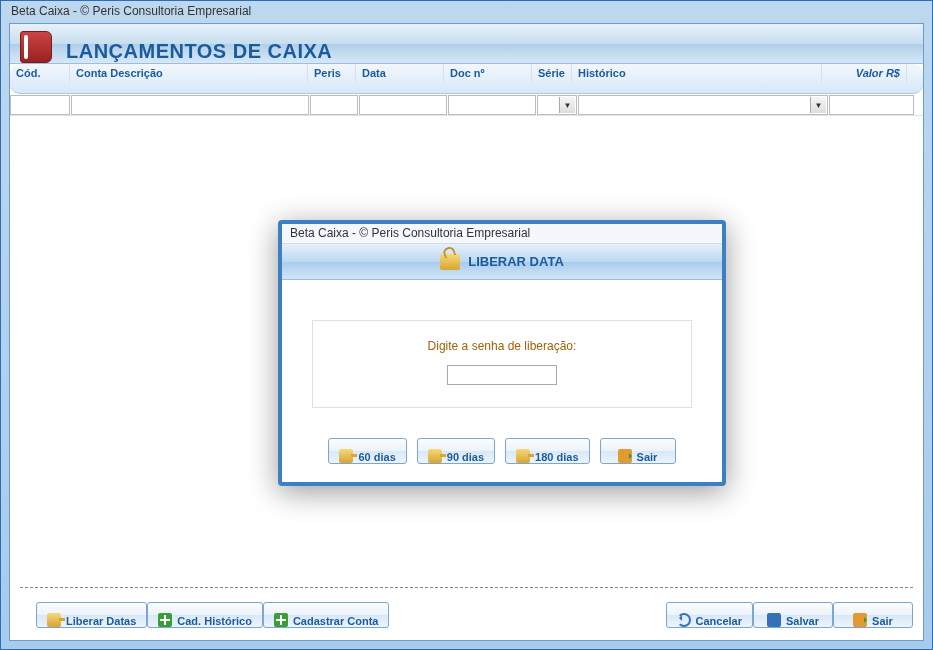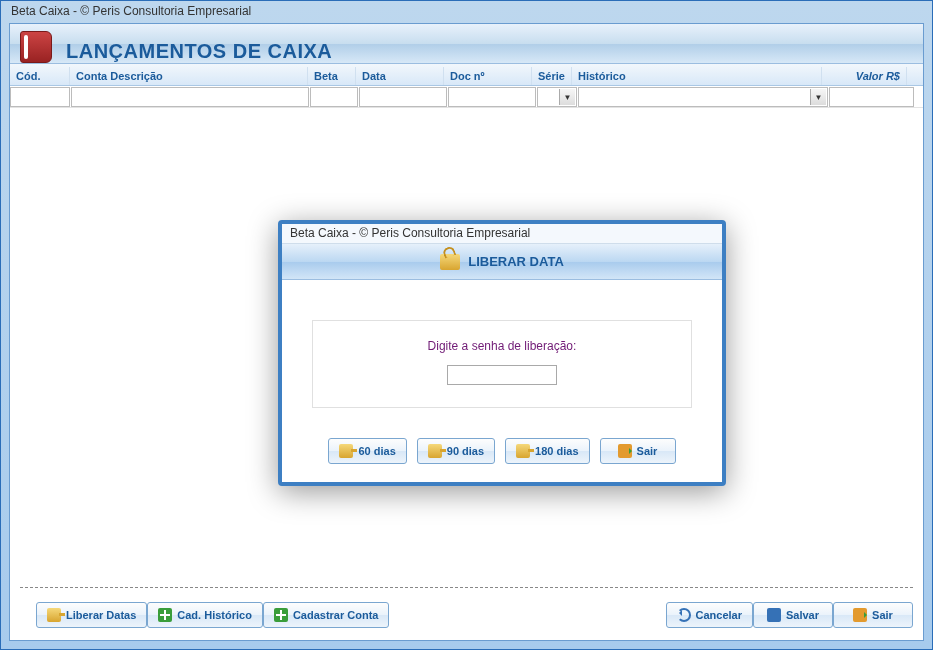--- a/index.html
+++ b/index.html
@@ -52,27 +52,28 @@
   background:#fff; border-radius:2px;
 }
 .page-header h1 {
   color: #1b5b9b;
   font-size: 20px;
   font-weight: bold;
   letter-spacing: .5px;
 }
 .grid-header {
   display: flex;
-  height: 22px;
+  height: 30px;
   background: linear-gradient(to bottom,#f2f7fc,#d8e8f8);
   border-bottom: 1px solid #a9c7e4;
   font-weight: bold;
   color: #1b5b9b;
   font-size: 11px;
-  align-items: flex-end;
+  align-items: flex-start;
+  border-radius: 10px;
 }
 .grid-header > div, .grid-row > div {
   border-right: 1px solid #d0e0f0;
   padding: 3px 6px;
   overflow: hidden;
   white-space: nowrap;
 }
 .grid-row {
   display: flex;
   height: 22px;
@@ -111,21 +112,21 @@
   display:flex; gap:0; align-items:center;
 }
 .button-bar .spacer{flex:1;}
 .btn{
   height:26px;
   min-width:80px;
   padding:0 10px;
   background: linear-gradient(to bottom,#fdfdfd 0%,#ebf3fb 48%,#d9e8f7 52%,#edf4fb 100%);
   border:1px solid #7aa6d0;
   border-radius:3px;
-  display:inline-flex; align-items:center; justify-content:center;
+  display:inline-flex; align-items:flex-end; justify-content:center;
   gap:5px;
   color:#1b5b9b;
   font-size:11px;
   font-weight:bold;
   cursor:pointer;
 }
 .btn .ic{width:14px;height:14px;display:inline-block;}
 .ic-key{background:linear-gradient(#f5d87a,#d8a530);border-radius:2px;position:relative;}
 .ic-key::after{content:"";position:absolute;right:-4px;top:5px;width:6px;height:3px;background:#d8a530;}
 .ic-plus{background:#3a9d3a;border-radius:2px;position:relative;}
@@ -170,21 +171,21 @@
 .modal-body{
   padding:40px 30px 10px;
 }
 .input-panel{
   border:1px solid #e0e0e0;
   background:#fff;
   padding:18px 10px 22px;
   text-align:center;
 }
 .input-panel label{
-  display:block; margin-bottom:12px; color:#701a75; font-size:12px;
+  display:block; margin-bottom:12px; color:#a16207; font-size:12px;
 }
 .input-panel input{
   width:110px; height:20px;
   border:1px solid #a9a9a9;
   padding:2px 4px;
 }
 .modal-buttons{
   position:absolute; left:0; right:0; bottom:18px;
   display:flex; justify-content:center; gap:10px;
 }
@@ -201,21 +202,21 @@
   <div class="content-area">
 
     <div class="page-header">
       <span class="book-icon"></span>
       <h1>LANÇAMENTOS DE CAIXA</h1>
     </div>
 
     <div class="grid-header">
       <div class="col-cod">Cód.</div>
       <div class="col-desc">Conta Descrição</div>
-      <div class="col-tipo">Beta</div>
+      <div class="col-tipo">Peris</div>
       <div class="col-data">Data</div>
       <div class="col-doc">Doc nº</div>
       <div class="col-serie">Série</div>
       <div class="col-hist">Histórico</div>
       <div class="col-valor" style="text-align:right">Valor R$</div>
     </div>
 
     <div class="grid-row">
       <div class="col-cod"></div>
       <div class="col-desc"></div>

